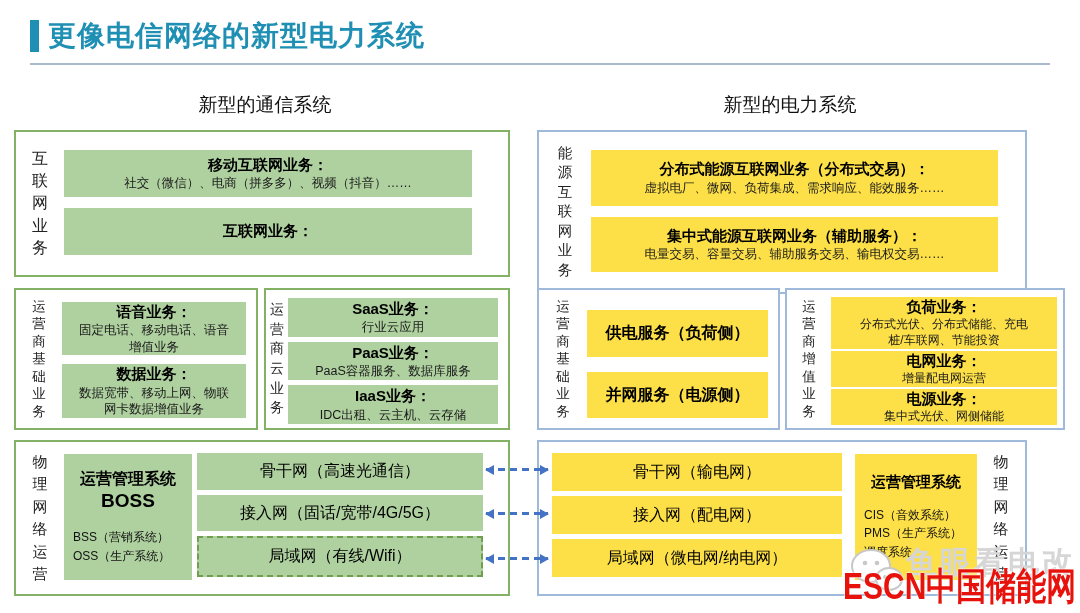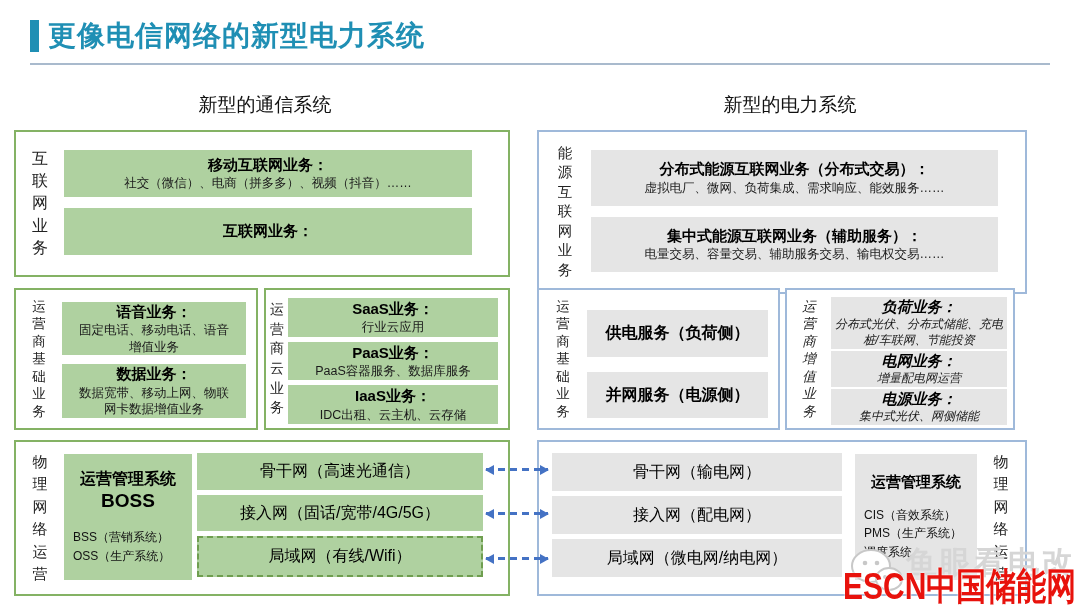--- a/index.html
+++ b/index.html
@@ -19,21 +19,21 @@
 
   
   .sec { position:absolute; background:#fff; border:2px solid; display:flex; }
   .sec.g { border-color:#84b264; }
   .sec.b { border-color:#9fb9da; }
   .vwrap { display:flex; align-items:center; justify-content:center; }
   .vlabel { width:1.2em; word-break:break-all; text-align:center; color:#222; }
   .col { flex:1; display:flex; flex-direction:column; }
   .box { display:flex; flex-direction:column; align-items:center; justify-content:center; text-align:center; flex:1; }
   .gfill { background:#afd1a0; }
-  .bfill { background:#e5e5e5; }
+  .bfill { background:#fde047; }
   .bt { font-weight:700; font-size:15px; line-height:1.35; color:#000; }
   .bd { font-size:12.5px; line-height:1.32; color:#1a1a1a; }
 
   #secA { left:14px;  top:130px; width:496px; height:147px; }
   #secA .vwrap { width:48px; }  #secA .vlabel { font-size:16px; line-height:1.4; }
   #secA .col { padding:18px 36px 20px 0; gap:11px; }
 
   #secE { left:537px; top:130px; width:490px; height:164px; }
   #secE .vwrap { width:52px; }  #secE .vlabel { font-size:14.5px; line-height:1.35; }
   #secE .col { padding:18px 27px 20px 0; gap:11px; }
@@ -45,21 +45,21 @@
 
   #secC { left:264px; top:288px; width:246px; height:142px; }
   #secC .vwrap { width:22px; }  #secC .vlabel { font-size:14px; line-height:1.4; }
   #secC .col { padding:8px 10px 4px 0; gap:5px; }
 
   #secF { left:537px; top:288px; width:243px; height:142px; }
   #secF .vwrap { width:48px; }  #secF .vlabel { font-size:13.5px; line-height:1.3; }
   #secF .col { padding:20px 10px 10px 0; gap:15px; }
   #secF .bt { font-size:16px; }
 
-  #secG { left:785px; top:288px; width:230px; height:142px;font-style:italic; }
+  #secG { left:785px; top:288px; width:280px; height:142px; }
   #secG .vwrap { width:44px; }  #secG .vlabel { font-size:13.5px; line-height:1.3; }
   #secG .col { padding:7px 6px 3px 0; gap:2px; }
   #secG .bd { font-size:12px; max-width:170px; }
 
   #secD { left:14px;  top:440px; width:496px; height:156px; }
   #secD .vwrap { width:48px; }  #secD .vlabel { font-size:15px; line-height:1.5; }
   #secD .col { padding:11px 25px 17px 5px; gap:5px; }
 
   #secH { left:537px; top:440px; width:490px; height:156px; }
   #secH .col { flex:none; width:303px; padding:11px 0 17px 13px; gap:5px; }

